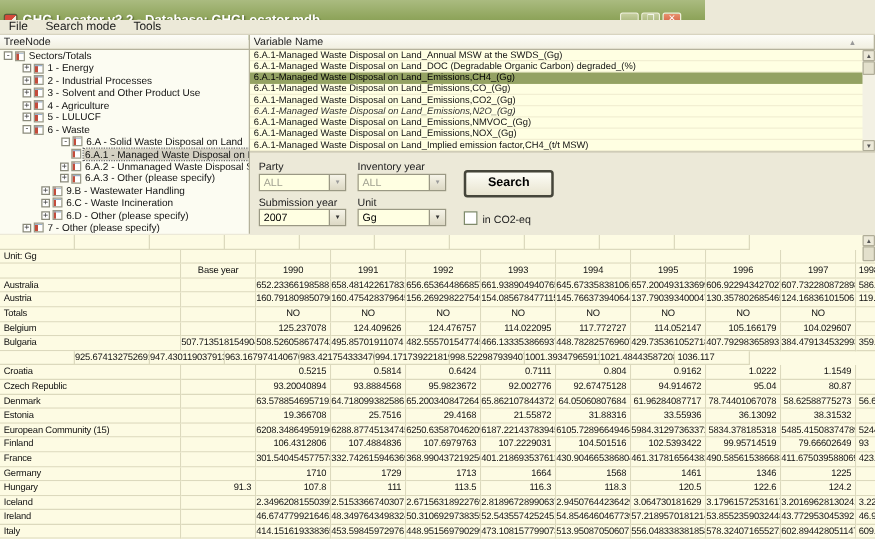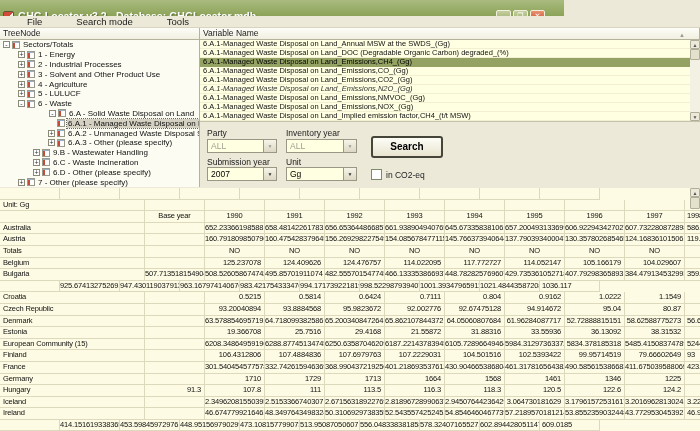--- a/index.html
+++ b/index.html
@@ -20,21 +20,21 @@
   .win-buttons { display:flex; gap:2px; margin-right:16px; }
   .win-btn { width:15px; height:12px; border:1px solid #f0f0dc; border-radius:2px;
     font-size:7px; line-height:10px; text-align:center; color:#fff;
     background:linear-gradient(#c6cf9f,#9aab6b); }
   .win-btn.close { background:linear-gradient(#e8926f,#cc4f33); }
 
   
   .menubar { position:absolute; top:16px; left:0; width:700px; height:12px;
     background:#ece9d8; border-bottom:1px solid #d8d4c0; font-size:9.5px;
     display:flex; align-items:center; }
-  .menu-item { padding:0 7px; color:#1a1a1a; line-height:12px;margin-left:20px; }
+  .menu-item { padding:0 7px; color:#1a1a1a; line-height:12px; }
 
   
   .panel-header { position:absolute; top:0; left:0; right:0; height:12px;
     background:linear-gradient(#fdfdf8,#f1efe0); border-bottom:1px solid #b5b29c;
     border-right:1px solid #b5b29c; font-size:8.5px; line-height:11px;
     padding-left:3px; color:#222; }
   .tree-panel { position:absolute; top:28px; left:0; width:200px; height:167px; }
   .tree-body { position:absolute; top:12px; left:0; width:200px; height:147px;
     background:#fcfcf2; border-right:1px solid #b5b29c; overflow:hidden; }
   .tree-row { display:flex; align-items:center; height:9.8px; white-space:nowrap; }
@@ -398,21 +398,21 @@
       </div>
       <div class="grid-row">
         <div class="gcell c0">Denmark</div>
         <div class="gcell cb num"></div>
         <div class="gcell cy num">63.5788546957191</div>
         <div class="gcell cy num">64.718099382586</div>
         <div class="gcell cy num">65.200340847264</div>
         <div class="gcell cy num">65.862107844372</div>
         <div class="gcell cy num">64.05060807684</div>
         <div class="gcell cy num">61.96284087717</div>
-        <div class="gcell cy num">52.72888815151</div>
+        <div class="gcell cy num">78.74401067078</div>
         <div class="gcell cy num">58.62588775273</div>
         <div class="gcell clast">56.642</div>
       </div>
       <div class="grid-row">
         <div class="gcell c0">Estonia</div>
         <div class="gcell cb num"></div>
         <div class="gcell cy num">19.366708</div>
         <div class="gcell cy num">25.7516</div>
         <div class="gcell cy num">29.4168</div>
         <div class="gcell cy num">21.55872</div>
@@ -507,20 +507,21 @@
         <div class="gcell cy num">48.3497643498324</div>
         <div class="gcell cy num">50.3106929738355</div>
         <div class="gcell cy num">52.5435574252451</div>
         <div class="gcell cy num">54.8546460467739</div>
         <div class="gcell cy num">57.2189570181214</div>
         <div class="gcell cy num">53.8552359032448</div>
         <div class="gcell cy num">43.772953045392</div>
         <div class="gcell clast">46.91558</div>
       </div>
       <div class="grid-row">
+        <div class="gcell c0">Italy</div>
         <div class="gcell cb num"></div>
         <div class="gcell cy num">414.151619338365</div>
         <div class="gcell cy num">453.59845972976</div>
         <div class="gcell cy num">448.951569790299</div>
         <div class="gcell cy num">473.108157799073</div>
         <div class="gcell cy num">513.95087050607</div>
         <div class="gcell cy num">556.048338381858</div>
         <div class="gcell cy num">578.324071655271</div>
         <div class="gcell cy num">602.894428051147</div>
         <div class="gcell clast">609.0185</div>

